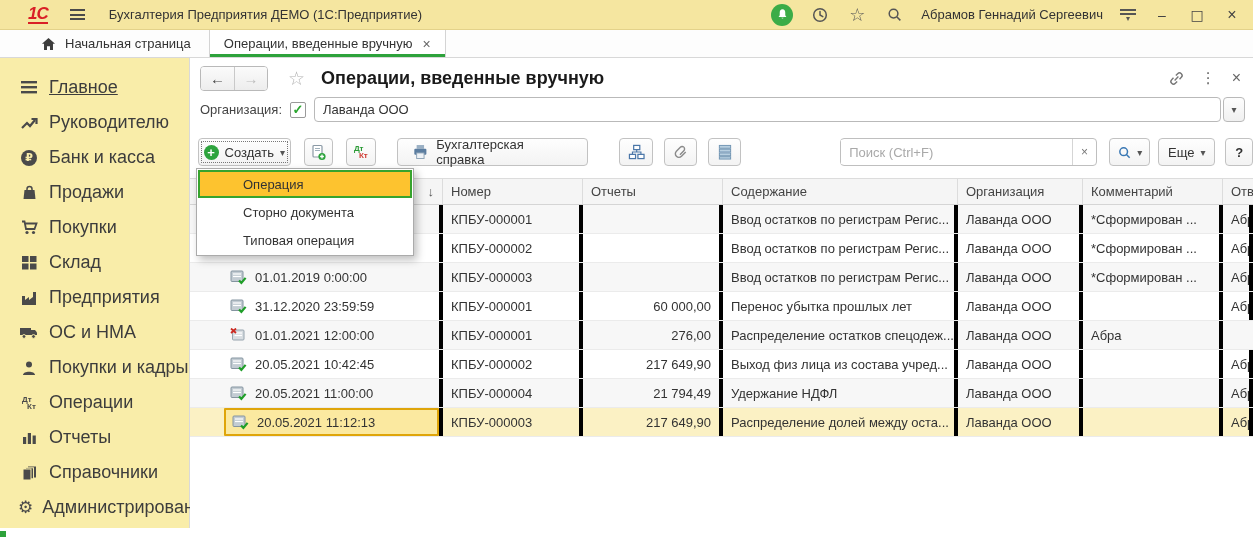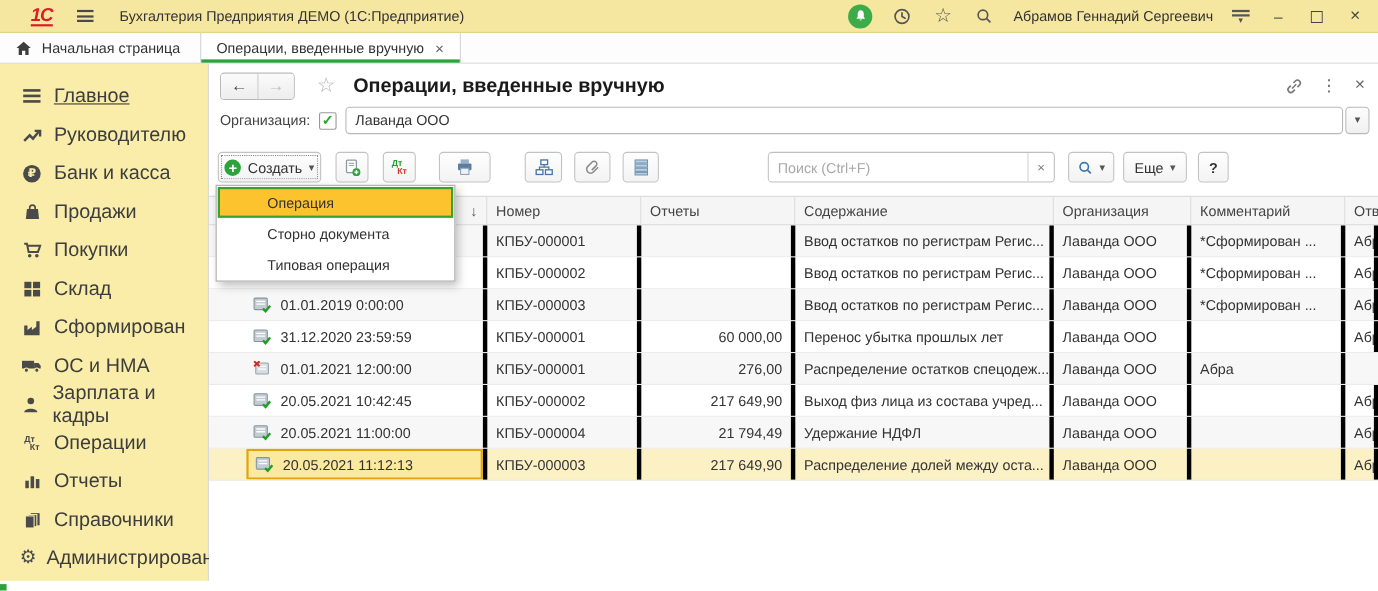--- a/index.html
+++ b/index.html
@@ -16,21 +16,21 @@
   .bell-circle { width:22px; height:22px; border-radius:50%; background:#3bac47; display:flex; align-items:center; justify-content:center; }
   .tb-ico { display:flex; align-items:center; justify-content:center; width:20px; height:20px; }
   .username { color:#333; }
   .winbtn { font-size:14px; color:#444; width:18px; text-align:center; }
   .svcmenu { display:flex; flex-direction:column; align-items:center; gap:2px; }
   .svcmenu i { display:block; width:16px; height:2px; background:#555; }
   .svcmenu b { font-size:8px; color:#555; line-height:4px; font-weight:normal; }
 
   
   .tabbar { position:absolute; left:0; top:30px; width:1253px; height:28px; background:#fdfdfd; border-bottom:1px solid #d8d8d8; display:flex; align-items:stretch; }
-  .tab-home { display:flex; align-items:center; gap:9px; padding:0 18px 0 14px; }
+  .tab-home { display:flex; align-items:center; gap:9px; padding:0 18px 0 14px;margin-left:27px; }
   .tab-active { display:flex; align-items:center; gap:10px; padding:0 14px; background:#fff; border-left:1px solid #d4d4d4; border-right:1px solid #d4d4d4; position:relative; }
   .tab-active::after { content:""; position:absolute; left:0; right:0; bottom:0; height:3px; background:#2da23b; }
   .tab-close { color:#666; font-size:14px; }
 
   
   .sidebar { position:absolute; left:0; top:58px; width:190px; height:470px; background:#f9eda9; border-right:1px solid #d9d9d9; padding-top:12px; }
   .side-item { height:35px; display:flex; align-items:center; padding-left:18px; cursor:default; }
   .side-ico { width:22px; height:18px; display:flex; align-items:center; justify-content:center; margin-right:9px; color:#4a4a4a; }
   .side-label { font-size:18px; color:#3d3d3d; }
   .side-label.current { text-decoration:underline; }
@@ -207,41 +207,41 @@
           </svg>
         </span>
       <span class="side-label">Склад</span>
     </div>
     <div class="side-item">
       <span class="side-ico">
           <svg width="16" height="14" viewBox="0 0 16 14">
             <path d="M1 14 V5 H4 V9 L8 6 V9 L12 6 V14 Z M12 5 V1 H15 V14 H12" fill="#4a4a4a"></path>
           </svg>
         </span>
-      <span class="side-label">Сформирован</span>
+      <span class="side-label">Предприятия</span>
     </div>
     <div class="side-item">
       <span class="side-ico">
           <svg width="18" height="13" viewBox="0 0 18 13">
             <rect x="0" y="2" width="11" height="7" fill="#4a4a4a"></rect>
             <path d="M11 4 H15 L17 6.5 V9 H11 Z" fill="#4a4a4a"></path>
             <circle cx="4" cy="10.5" r="1.9" fill="#4a4a4a" stroke="#f9eda9"></circle>
             <circle cx="13.5" cy="10.5" r="1.9" fill="#4a4a4a" stroke="#f9eda9"></circle>
           </svg>
         </span>
       <span class="side-label">ОС и НМА</span>
     </div>
     <div class="side-item">
       <span class="side-ico">
           <svg width="14" height="14" viewBox="0 0 14 14">
             <circle cx="7" cy="3.5" r="3" fill="#4a4a4a"></circle>
             <path d="M1 14 C1 9.5 13 9.5 13 14 Z" fill="#4a4a4a"></path>
           </svg>
         </span>
-      <span class="side-label">Зарплата и кадры</span>
+      <span class="side-label">Покупки и кадры</span>
     </div>
     <div class="side-item">
       <span class="side-ico">
           <span class="dtkt">
             <span class="d">Дт</span>
             <span class="k">Кт</span>
           </span>
         </span>
       <span class="side-label">Операции</span>
     </div>
@@ -323,20 +323,21 @@
             <span class="d">Дт</span>
             <span class="k">Кт</span>
           </span>
       </span>
       <span class="btn btn-ref">
         <svg width="17" height="16" viewBox="0 0 18 17">
             <rect x="5" y="1" width="8" height="4" fill="#9ab0c4"></rect>
             <rect x="2.5" y="5" width="13" height="6.5" rx="1" fill="#5b7da0"></rect>
             <rect x="5" y="9.5" width="8" height="6" fill="#eef2f6" stroke="#8aa0b4"></rect>
           </svg>
+        <span>Бухгалтерская справка</span>
       </span>
       <span class="grp">
         <span class="btn" style="width:34px">
           <svg width="17" height="16" viewBox="0 0 18 17">
               <rect x="6" y="1.5" width="6.5" height="4.5" fill="#fff" stroke="#4a76a8" stroke-width="1.3"></rect>
               <rect x="1.5" y="11" width="6.5" height="4.5" fill="#fff" stroke="#4a76a8" stroke-width="1.3"></rect>
               <rect x="10.5" y="11" width="6.5" height="4.5" fill="#fff" stroke="#4a76a8" stroke-width="1.3"></rect>
               <path d="M9.2 6 V8.5 M4.7 11 V8.5 H13.7 V11" fill="none" stroke="#4a76a8" stroke-width="1.2"></path>
             </svg>
         </span>

